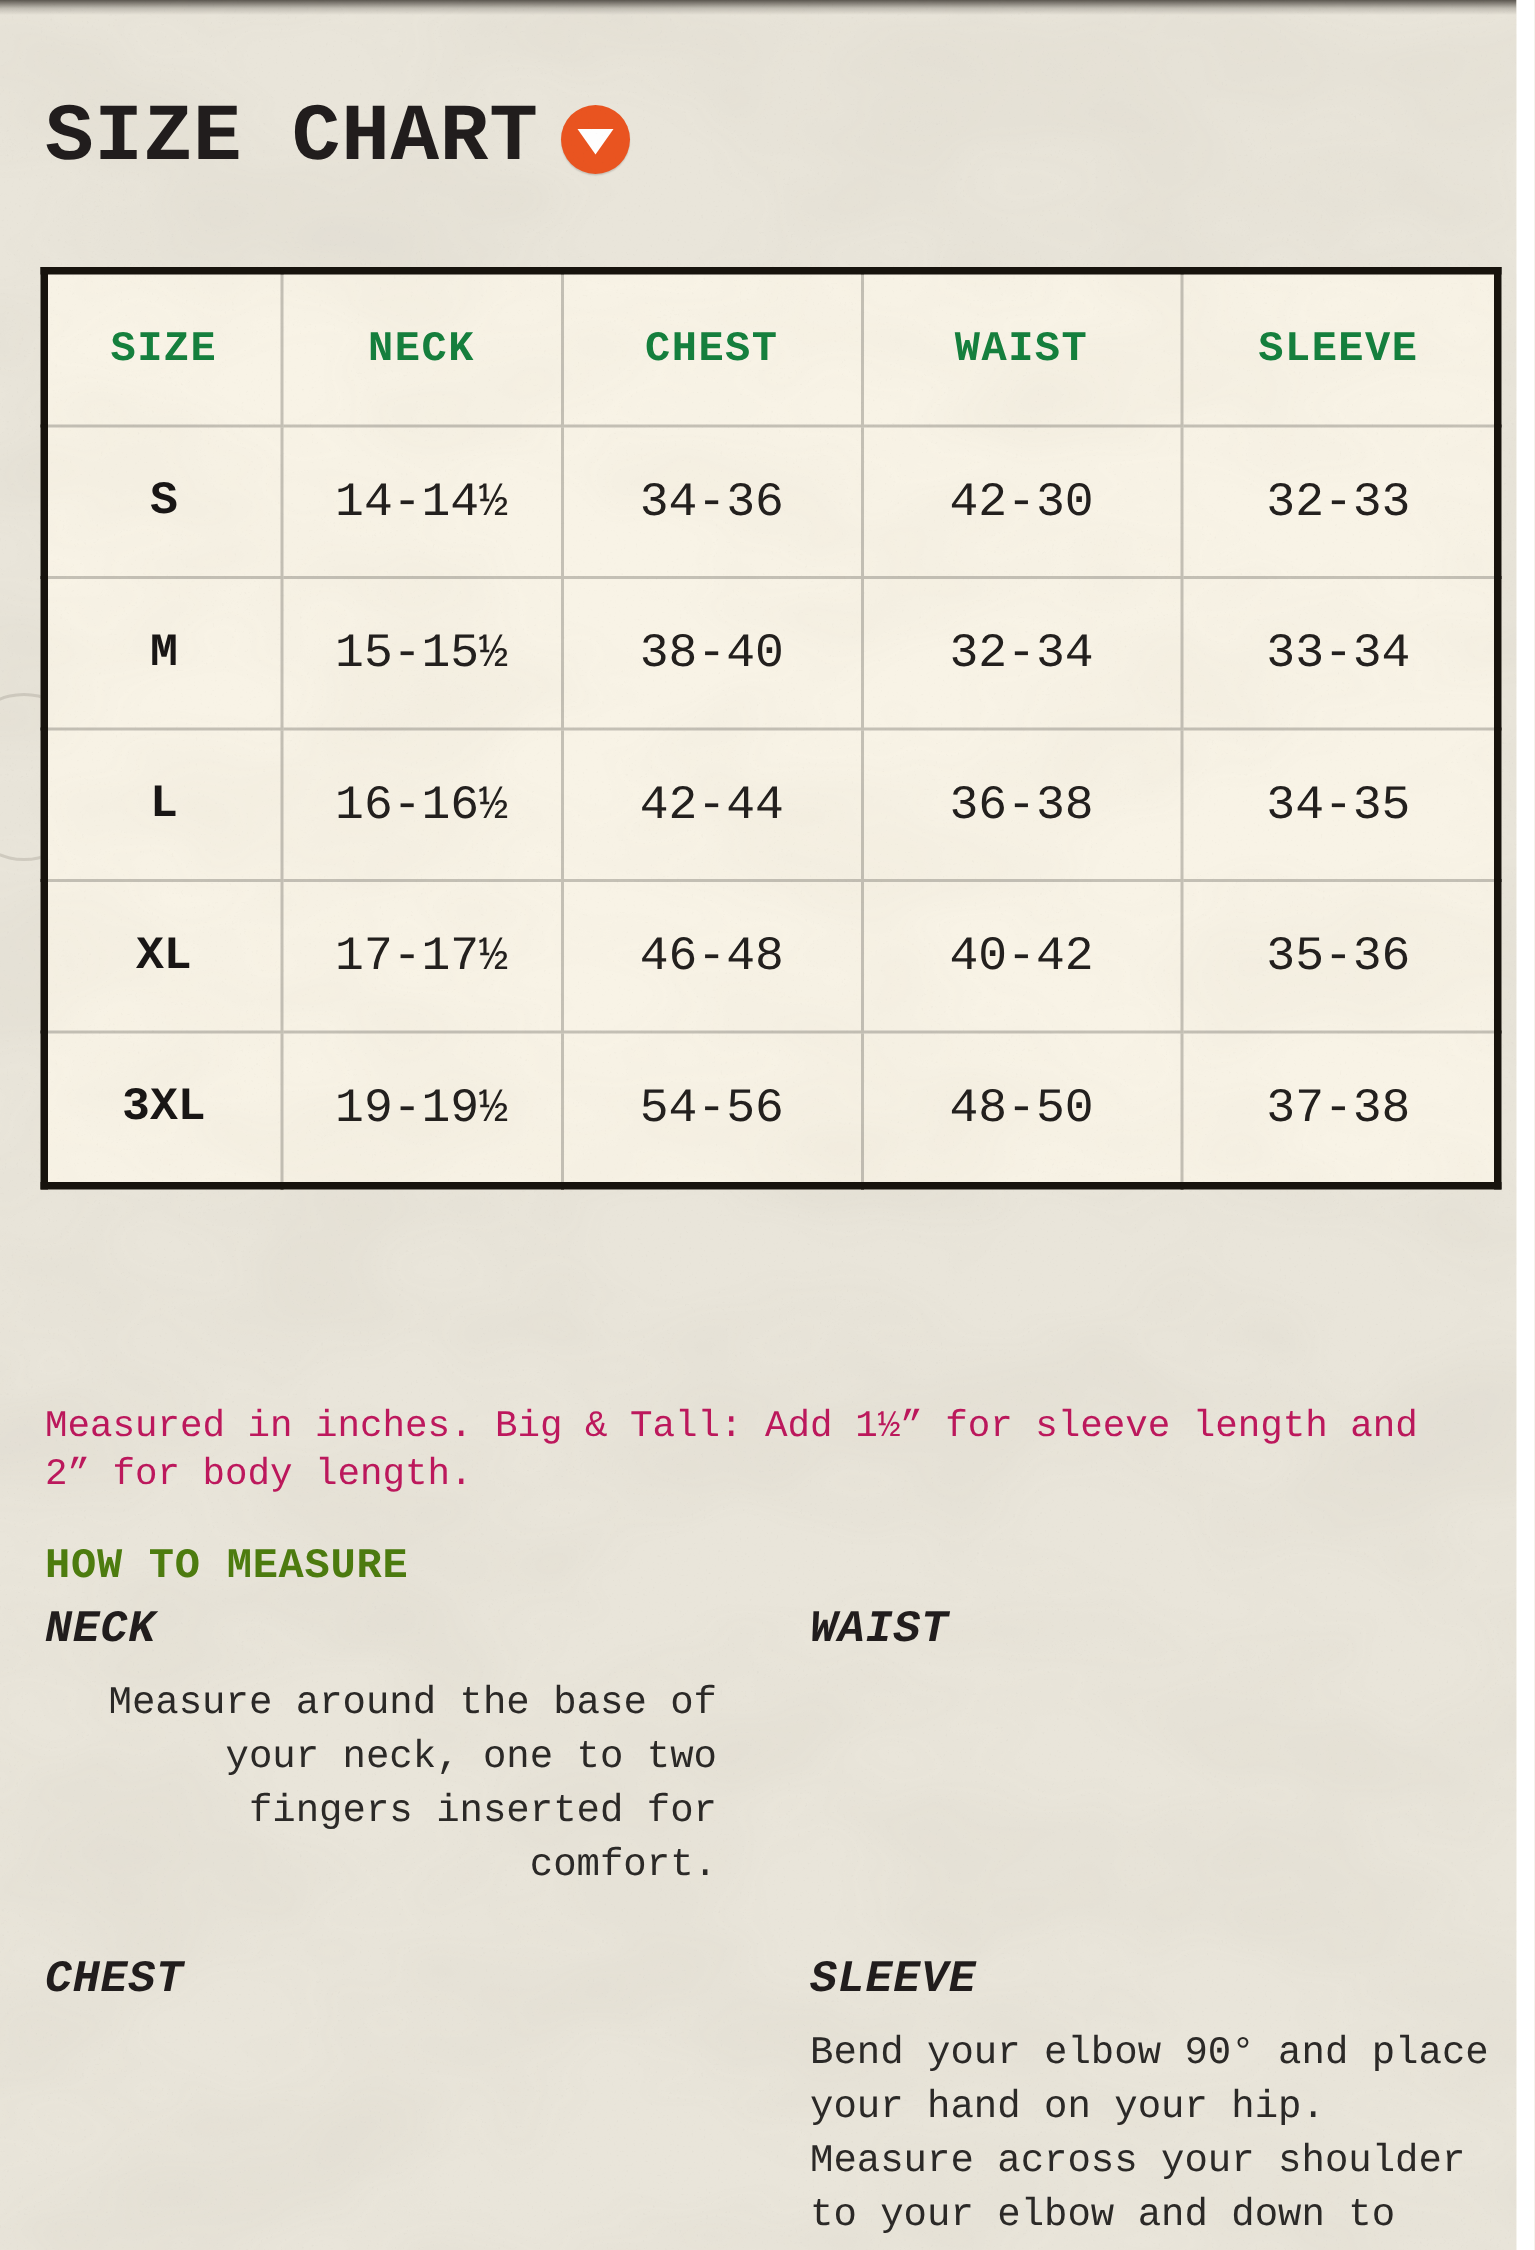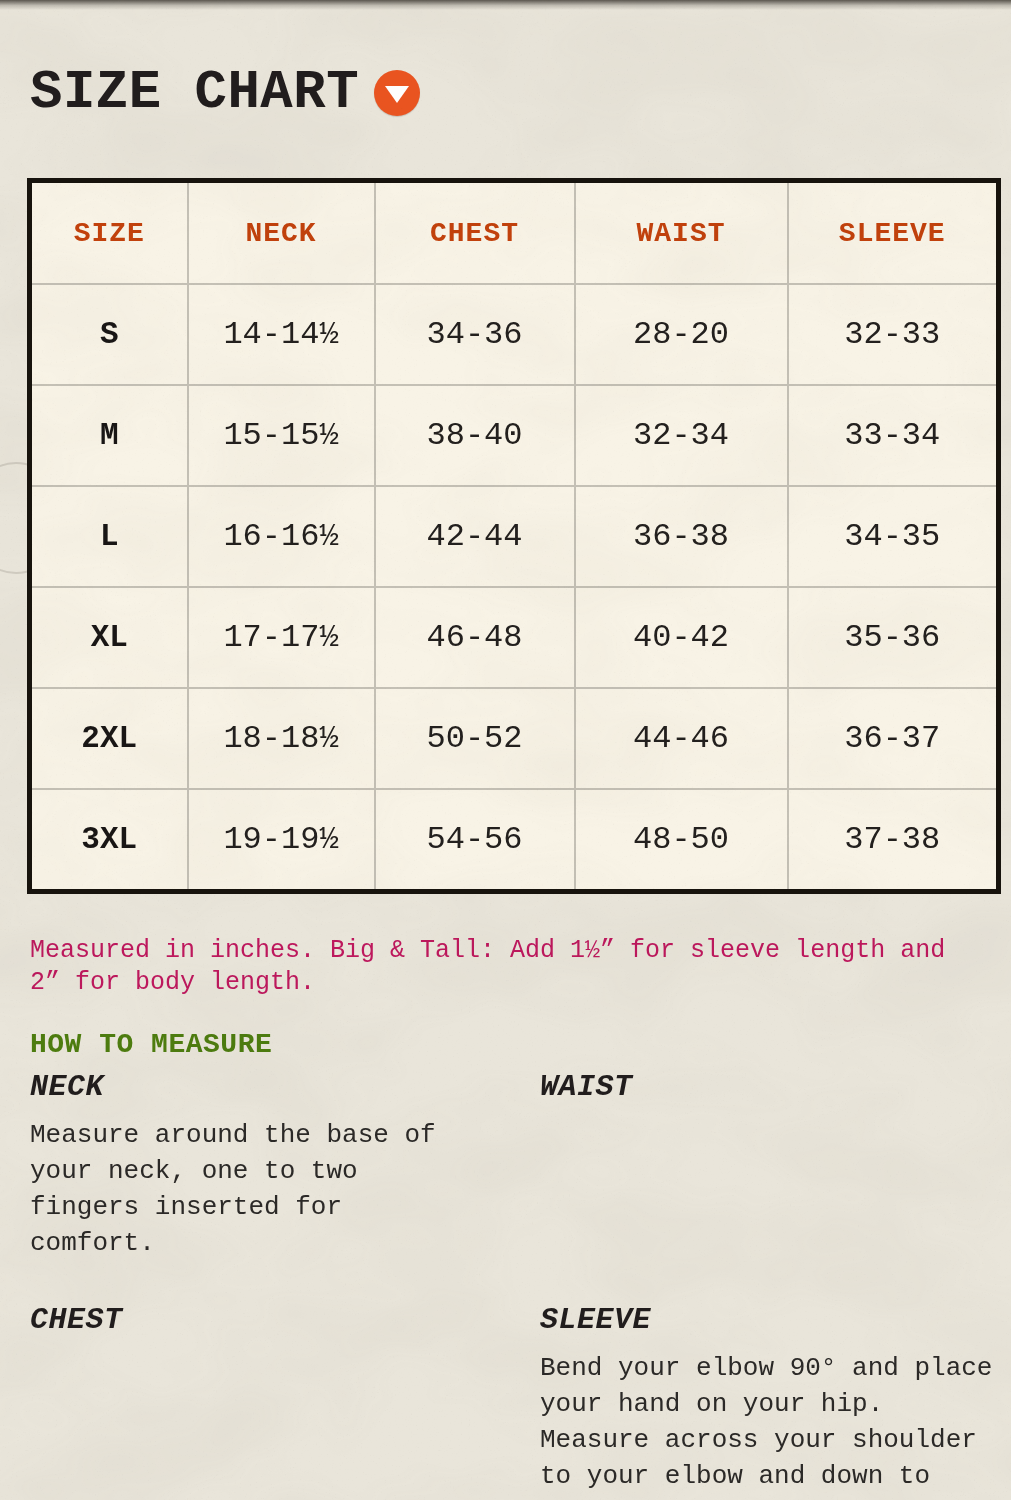--- a/index.html
+++ b/index.html
@@ -67,21 +67,21 @@
     z-index:2;
   }
   .size-table th,.size-table td{
     border:2px solid #c4c0b5;
     text-align:center;vertical-align:middle;
     padding:0;
   }
   .size-table thead th{
     height:100px;
     font-size:28px;font-weight:bold;letter-spacing:1px;
-    color:#c2410c;
+    color:#15803d;
   }
   .size-table tbody td{
     height:99px;
     font-size:32px;font-weight:400;
     color:#23201e;
   }
   .size-table tbody td.size-cell{
     font-weight:bold;font-size:31px;color:#191615;
   }
   .footnote{
@@ -107,21 +107,21 @@
     margin:0 0 13px 0;
     font-size:30px;line-height:34px;
     font-weight:bold;font-style:italic;
     letter-spacing:.5px;color:#211d1d;
   }
   .measure-text{
     margin:0;
     font-size:26px;line-height:36px;
     color:#2b2927;
   }
-  .col-left .measure-text{max-width:448px;}
+  .col-left .measure-text{max-width:448px;text-align:right;}
   .col-right .measure-text{max-width:458px;}
 </style>
 </head>
 <body>
 
 <div class="page">
 
   <div class="top-edge"></div>
   <div class="ring-mark"></div>
 
@@ -147,21 +147,21 @@
         <th>CHEST</th>
         <th>WAIST</th>
         <th>SLEEVE</th>
       </tr>
     </thead>
     <tbody>
       <tr>
         <td class="size-cell">S</td>
         <td>14-14½</td>
         <td>34-36</td>
-        <td>28-20</td>
+        <td>42-30</td>
         <td>32-33</td>
       </tr>
       <tr>
         <td class="size-cell">M</td>
         <td>15-15½</td>
         <td>38-40</td>
         <td>32-34</td>
         <td>33-34</td>
       </tr>
       <tr>
@@ -170,27 +170,20 @@
         <td>42-44</td>
         <td>36-38</td>
         <td>34-35</td>
       </tr>
       <tr>
         <td class="size-cell">XL</td>
         <td>17-17½</td>
         <td>46-48</td>
         <td>40-42</td>
         <td>35-36</td>
-      </tr>
-      <tr>
-        <td class="size-cell">2XL</td>
-        <td>18-18½</td>
-        <td>50-52</td>
-        <td>44-46</td>
-        <td>36-37</td>
       </tr>
       <tr>
         <td class="size-cell">3XL</td>
         <td>19-19½</td>
         <td>54-56</td>
         <td>48-50</td>
         <td>37-38</td>
       </tr>
     </tbody>
   </table>

